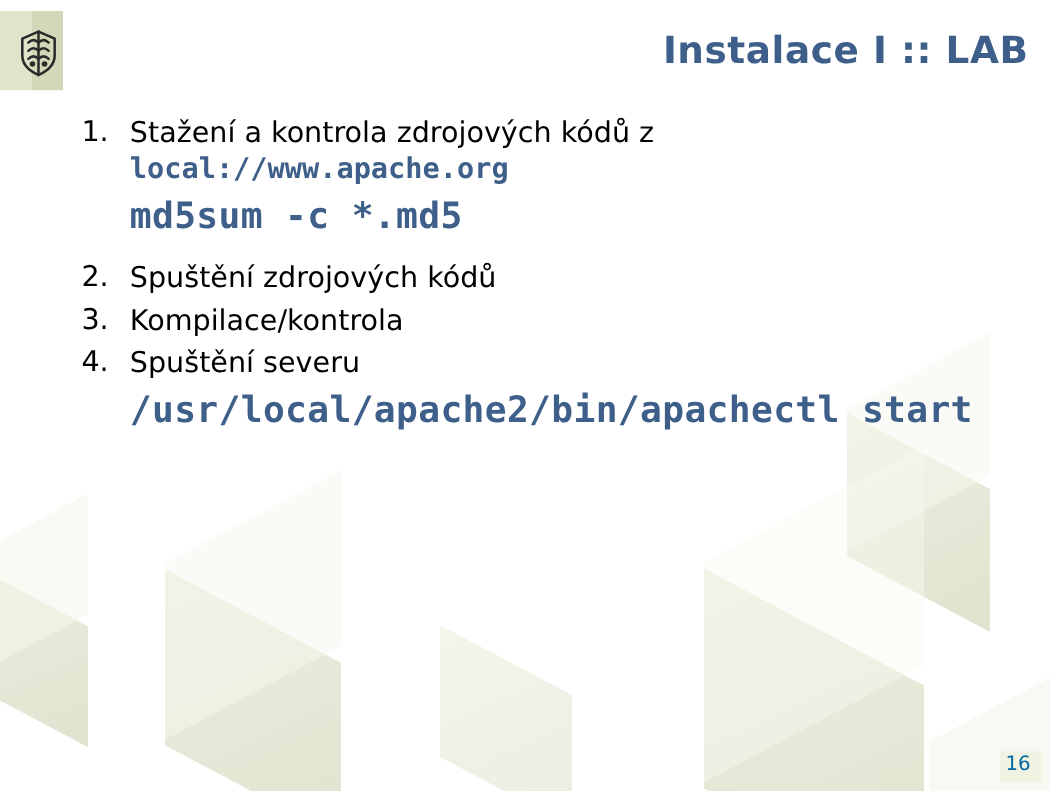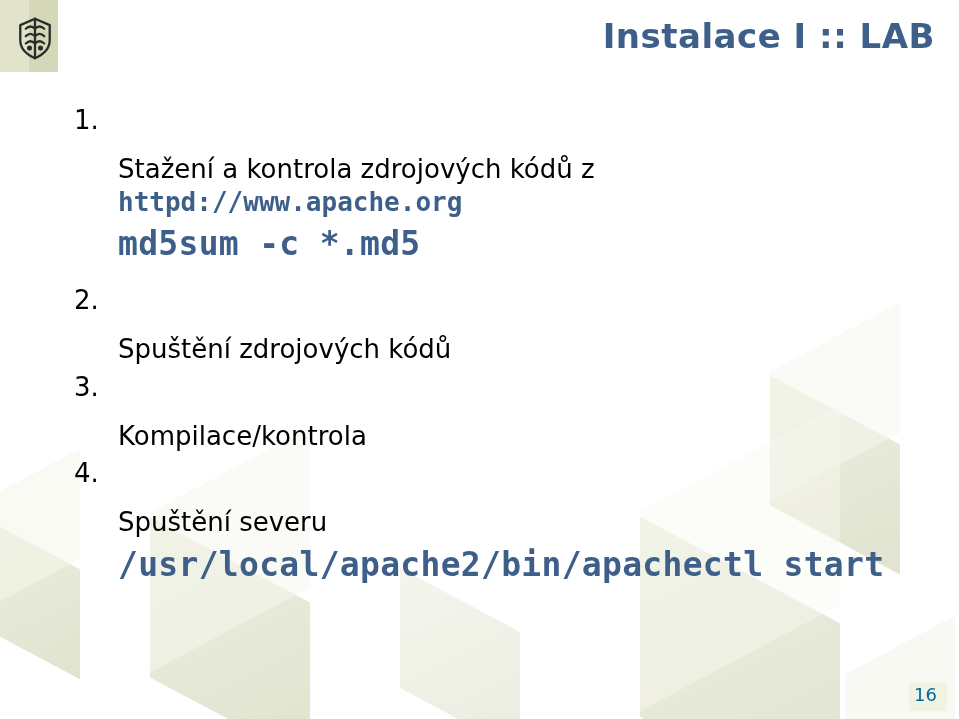--- a/index.html
+++ b/index.html
@@ -23,21 +23,21 @@
   .c2b { width: 160px; height: 160px; top: 470px; left: 150px;  transform: skewY(-28deg); background: #f6f8ed; opacity: 0.5; }
   .c3  { width: 130px; height: 130px; top: 410px; left: 770px;  transform: skewY(28deg); }
   .c3b { width: 130px; height: 130px; top: 337px; left: 770px;  transform: skewY(-28deg); background: #f6f8ed; opacity: 0.5; }
   .c4  { width: 200px; height: 200px; top: 570px; left: 640px;  transform: skewY(28deg); }
   .c4b { width: 200px; height: 200px; top: 458px; left: 640px;  transform: skewY(-28deg); background: #f8f9f0; opacity: 0.45; }
   .c5  { width: 120px; height: 120px; top: 600px; left: 400px;  transform: skewY(28deg); opacity: 0.35; }
   .c6  { width: 110px; height: 110px; top: 645px; left: 845px;  transform: skewY(-28deg); background:#f2f4e6; opacity:0.5; }
 
   
   .header {
-    position: absolute; top: 0; left: 0; right: 0; height: 72px;
+    position: absolute; top: 10px; left: 0; right: 0; height: 72px;
     background: linear-gradient(to right,
       #e1e4ca 0%, #e1e4ca 3%,
       #d5d8b8 3%, #d5d8b8 6%,
       #ffffff 6%, #ffffff 100%);
     display: flex; align-items: center; z-index: 2;
     padding-left: 12px;
   }
   .logo {
     width: 46px; height: 46px; position: relative; flex: 0 0 46px;
     margin-right: 14px; margin-top: 4px;
@@ -50,21 +50,21 @@
     letter-spacing: 0.5px;
   }
 
   
   .content {
     position: absolute; top: 105px; left: 74px; right: 40px; z-index: 3;
     font-size: 26px; color: #000;
   }
   .row { display: flex; align-items: flex-start; margin-bottom: 6px; }
   .num { width: 44px; flex: 0 0 44px; }
-  .text { flex: 1; line-height: 1.25; margin-top: 48px; }
+  .text { flex: 1; line-height: 1.25; }
   .code {
     font-family: "DejaVu Sans Mono", "Liberation Mono", Consolas, monospace;
     font-weight: bold; color: #3e5f8a; font-size: 33px;
     margin-left: 44px; margin-bottom: 22px; margin-top: 4px;
     letter-spacing: 0.3px;
   }
   .link {
     font-family: "DejaVu Sans Mono", "Liberation Mono", Consolas, monospace;
     font-weight: bold; color: #3e5f8a;
   }
@@ -114,21 +114,21 @@
   <div class="title">Instalace I :: LAB</div>
 </div>
 
 <div class="content">
 
   <div class="row">
     <div class="num">1.</div>
     <div class="text">
       <span>Stažení a kontrola zdrojových kódů z</span>
       <br>
-      <span class="link">httpd://www.apache.org</span>
+      <span class="link">local://www.apache.org</span>
     </div>
   </div>
   <div class="code">md5sum -c *.md5</div>
 
   <div class="row">
     <div class="num">2.</div>
     <div class="text">Spuštění zdrojových kódů</div>
   </div>
 
   <div class="row">

